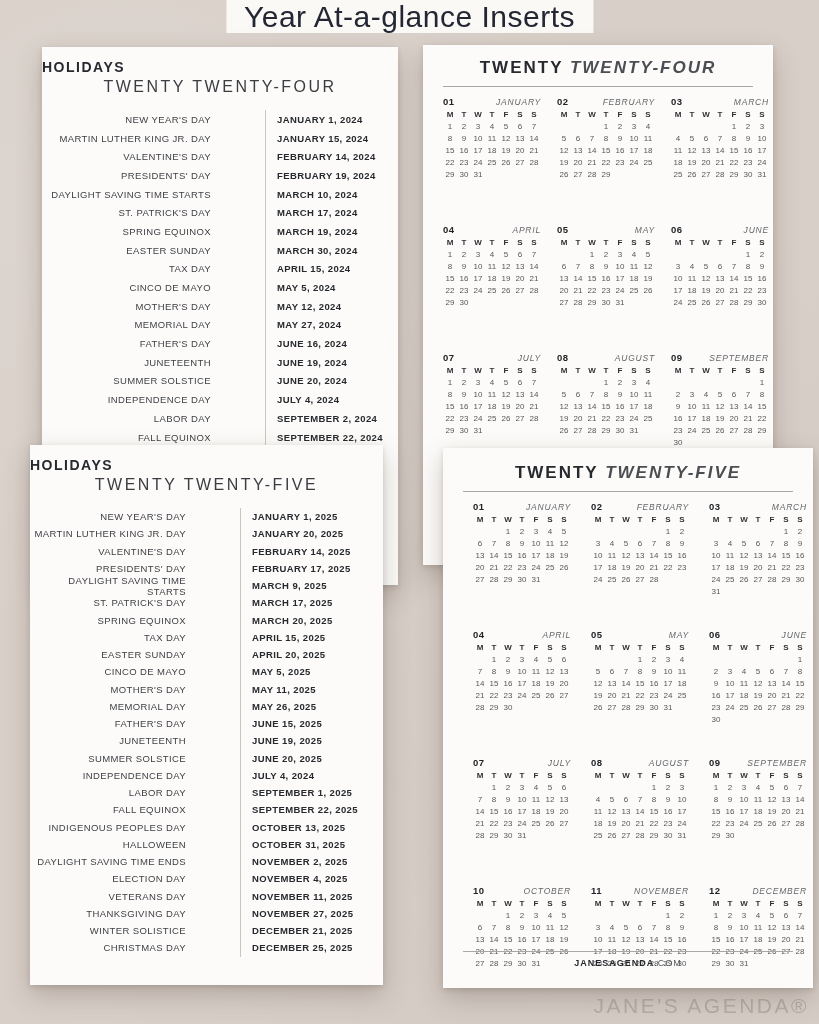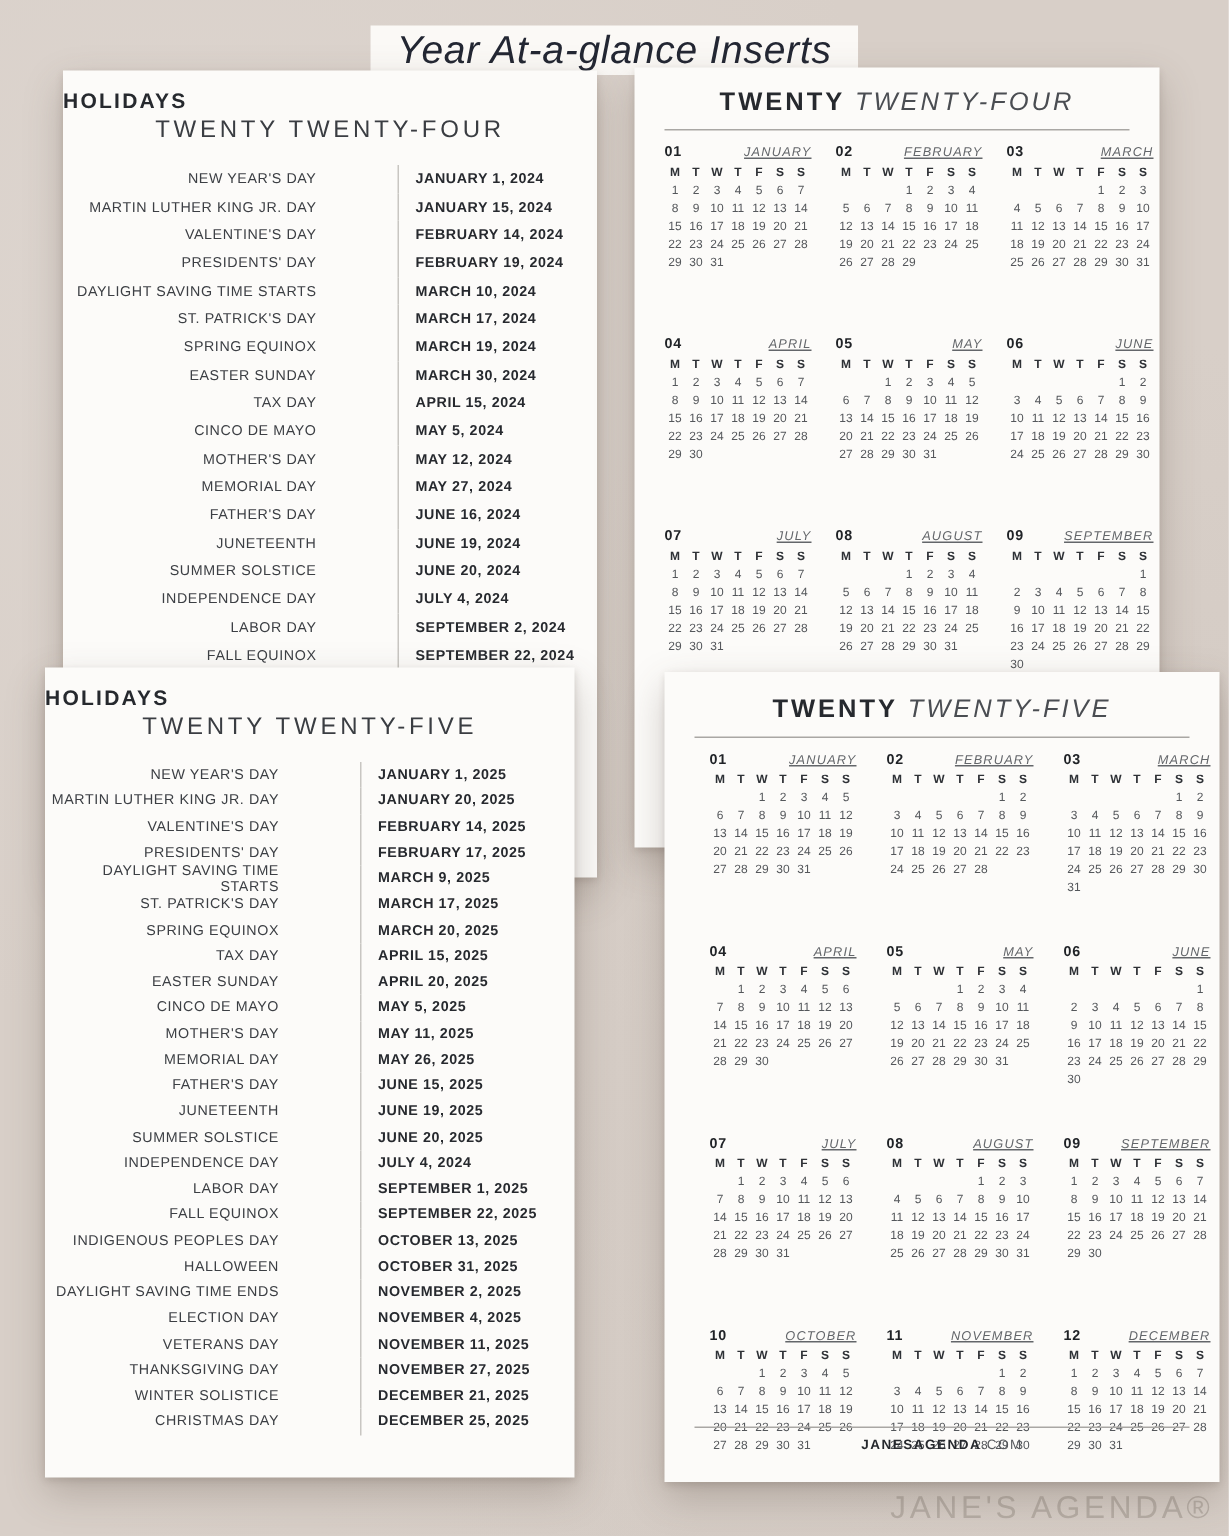--- a/index.html
+++ b/index.html
@@ -2,23 +2,23 @@
 <html><head>
 <meta charset="utf-8">
 <style>
   html,body{margin:0;padding:0;}
   body{font-family:"Liberation Sans","DejaVu Sans",sans-serif;}
   .stage{position:relative;width:819px;height:1024px;overflow:hidden;
     background:#d8cfc8;
     background-image:radial-gradient(circle at 15% 20%, #ddd5cf 0%, rgba(0,0,0,0) 45%),
                      radial-gradient(circle at 85% 70%, #d2c9c2 0%, rgba(0,0,0,0) 50%),
                      radial-gradient(circle at 60% 95%, #d5ccc5 0%, rgba(0,0,0,0) 40%);}
-  .title-banner{position:absolute;top:17px;left:50%;transform:translateX(-50%);
-    background:#fbf9f6;color:#232733;font-size:26px;letter-spacing:.5px;
-    line-height:33px;padding:0 18px;white-space:nowrap;font-style:italic;}
+  .title-banner{position:absolute;top:0;left:50%;transform:translateX(-50%);
+    background:#fbf9f6;color:#232733;font-size:30px;letter-spacing:.5px;
+    line-height:33px;padding:0 18px;white-space:nowrap;}
   .page{position:absolute;background:#fcfbf9;
     box-shadow:0 10px 24px rgba(90,76,66,.28),0 2px 5px rgba(90,76,66,.2);}
   .pg-a{left:42px;top:47px;width:356px;height:538px;z-index:1;}
   .pg-b{left:423px;top:45px;width:350px;height:520px;z-index:1;}
   .pg-c{left:30px;top:445px;width:353px;height:540px;z-index:2;}
   .pg-d{left:443px;top:448px;width:370px;height:540px;z-index:2;}
   
   .h-title{margin:12px 0 0;text-align:left;font-size:14px;font-weight:bold;
     letter-spacing:1.5px;color:#26292e;}
   .h-sub{margin:3px 0 0;text-align:center;font-size:16px;font-weight:300;
@@ -31,30 +31,30 @@
     padding-right:11px;}
   .pg-a .hname{flex:0 0 169px;}
   .pg-c .hname{flex:0 0 156px;}
   .hdate{border-left:1px solid #c8c6c2;padding-left:11px;font-size:9.5px;
     font-weight:bold;letter-spacing:.4px;color:#26292e;align-self:stretch;
     display:flex;align-items:center;}
   
   .c-head{text-align:center;font-size:17px;letter-spacing:2px;color:#26292e;
     margin:13px 0 0;font-weight:bold;}
   .pg-d .c-head{margin-top:15px;}
-  .c-head .lite{font-weight:400;font-style:italic;color:#4a4d52;}
+  .c-head .lite{font-weight:700;font-style:italic;color:#4a4d52;}
   .c-rule{border:0;border-top:1px solid #a9a7a4;margin:8px 20px 0 20px;}
   .months{display:grid;grid-auto-rows:102px;row-gap:26px;margin-top:9px;}
   .pg-b .months{grid-template-columns:repeat(3,100px);column-gap:14px;padding-left:20px;}
   .pg-d .months{grid-template-columns:repeat(3,102px);column-gap:16px;padding-left:30px;}
   .month{font-size:8px;}
   .m-head{display:flex;justify-content:space-between;align-items:baseline;
     width:98px;margin-bottom:2px;}
   .m-num{font-size:9.5px;font-weight:bold;color:#202327;letter-spacing:.5px;}
-  .m-name{font-size:8.5px;font-style:italic;color:#63666a;letter-spacing:.8px;text-decoration:underline;}
+  .m-name{font-size:8.5px;font-style:italic;color:#63666a;letter-spacing:.8px;}
   .m-grid{display:grid;grid-template-columns:repeat(7,14px);grid-auto-rows:12px;}
   .wd{font-weight:bold;color:#2e3136;text-align:center;line-height:12px;font-size:8px;}
   .day{color:#54575b;text-align:center;line-height:12px;font-size:8px;}
   .day.empty{visibility:hidden;}
   .pfoot{position:absolute;left:20px;right:20px;bottom:20px;border-top:1px solid #a9a7a4;
     padding-top:6px;text-align:center;font-size:9px;letter-spacing:1px;color:#26292e;}
   .pfoot .bold{font-weight:bold;}
   .pfoot .lite{color:#55585c;margin-top:38px;}
   .watermark{position:absolute;right:10px;top:994px;font-size:21px;font-weight:400;
     letter-spacing:2.5px;color:#b5aca4;}

